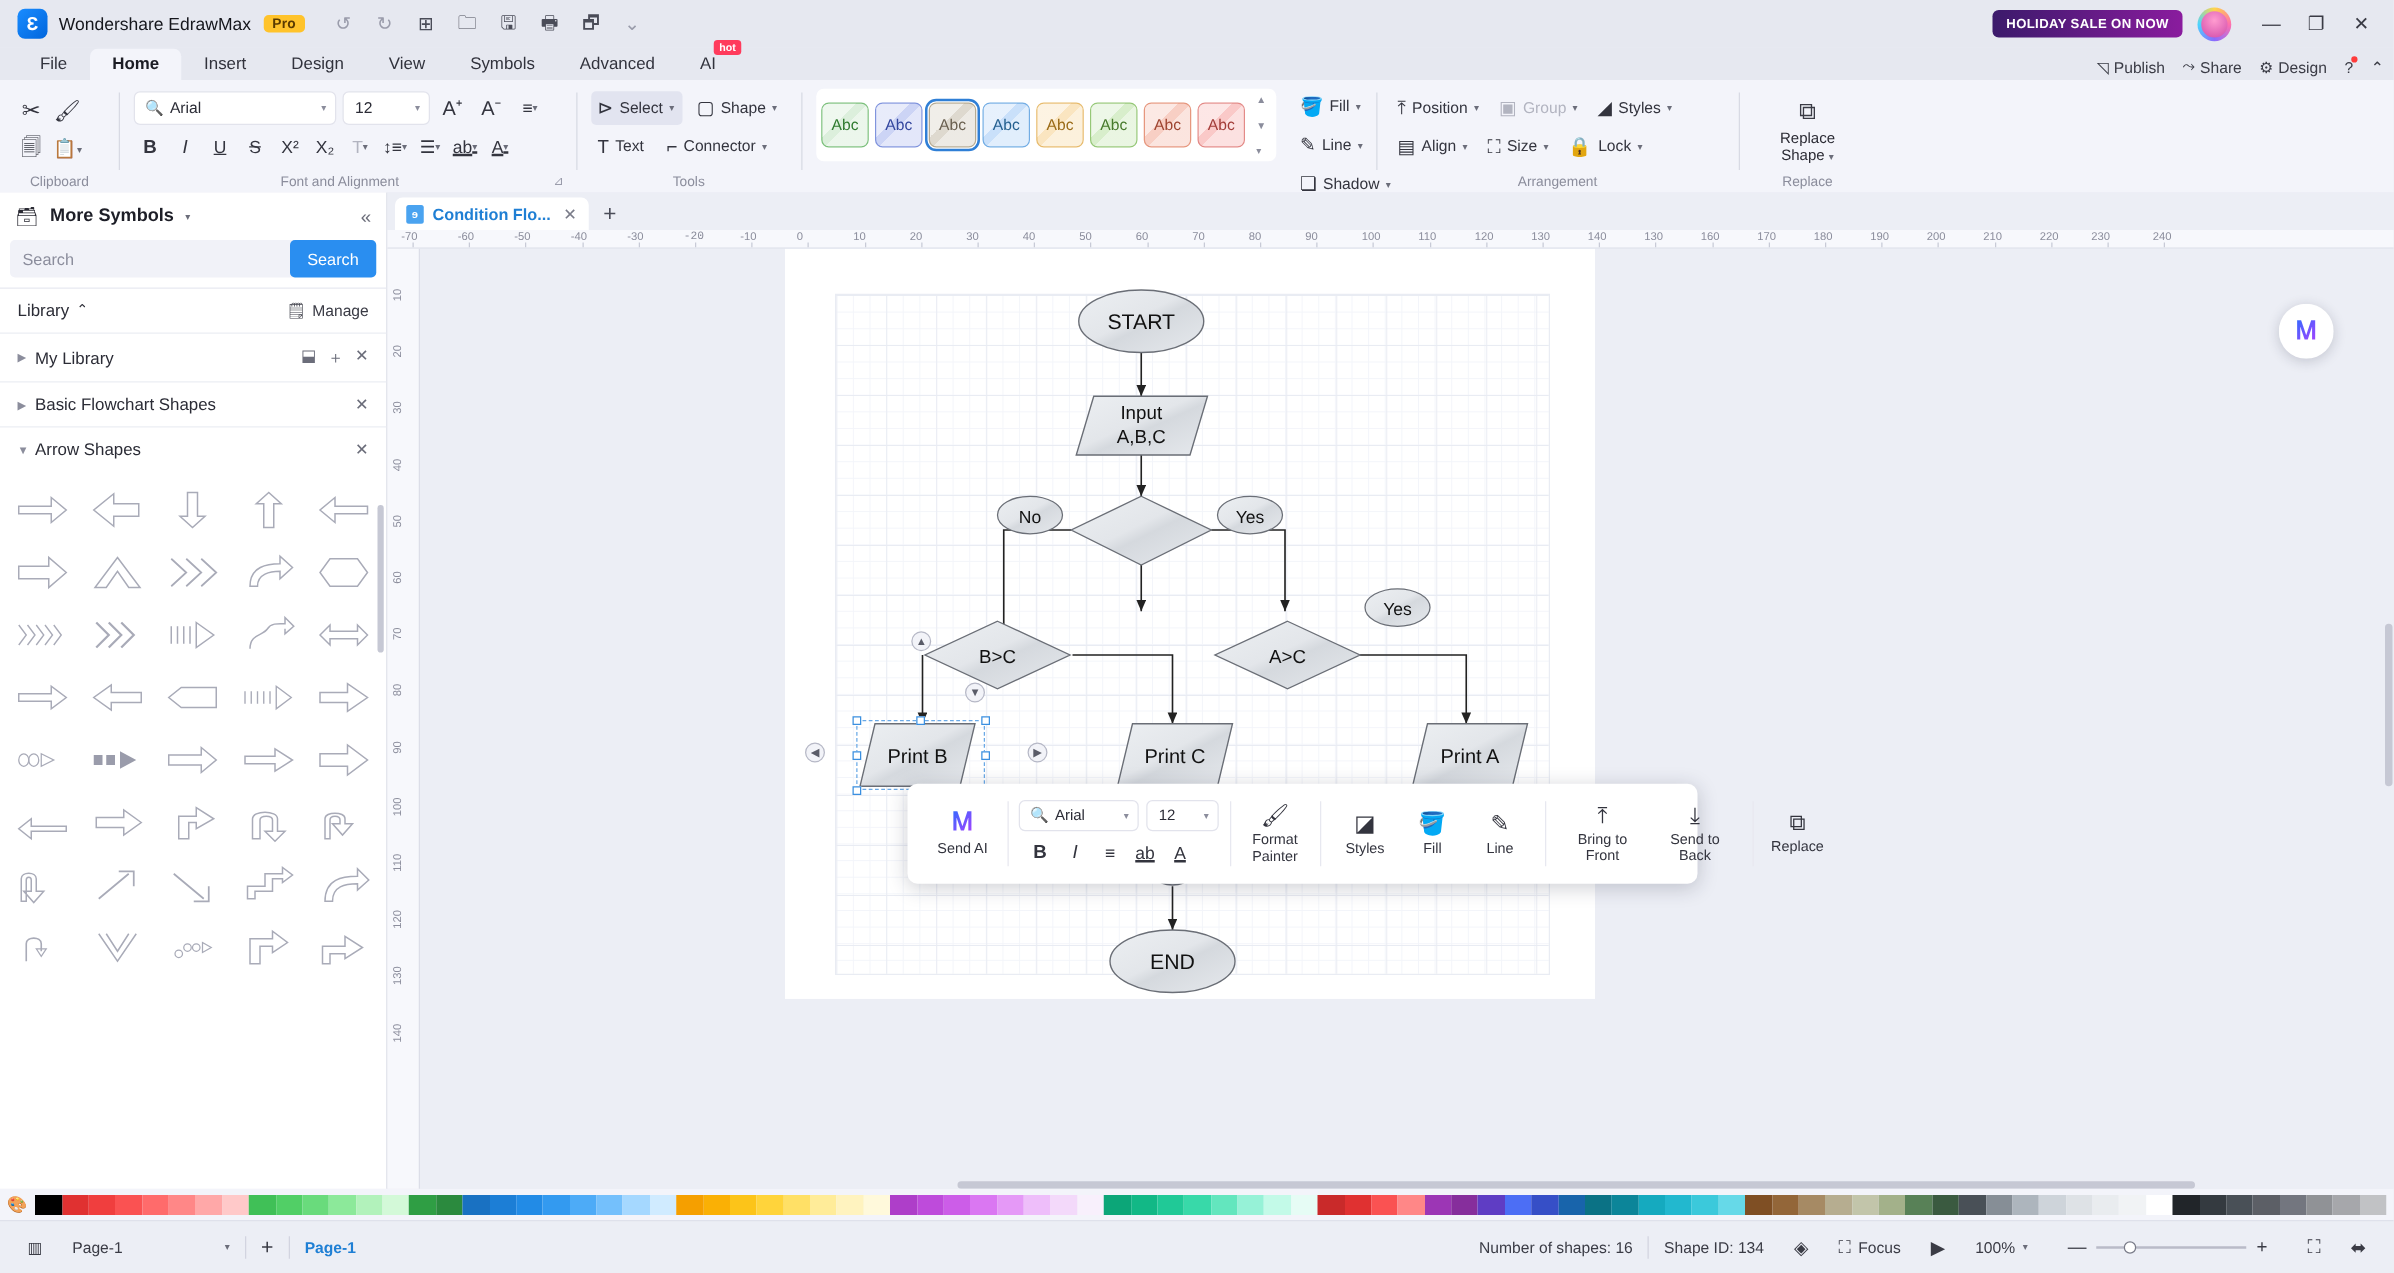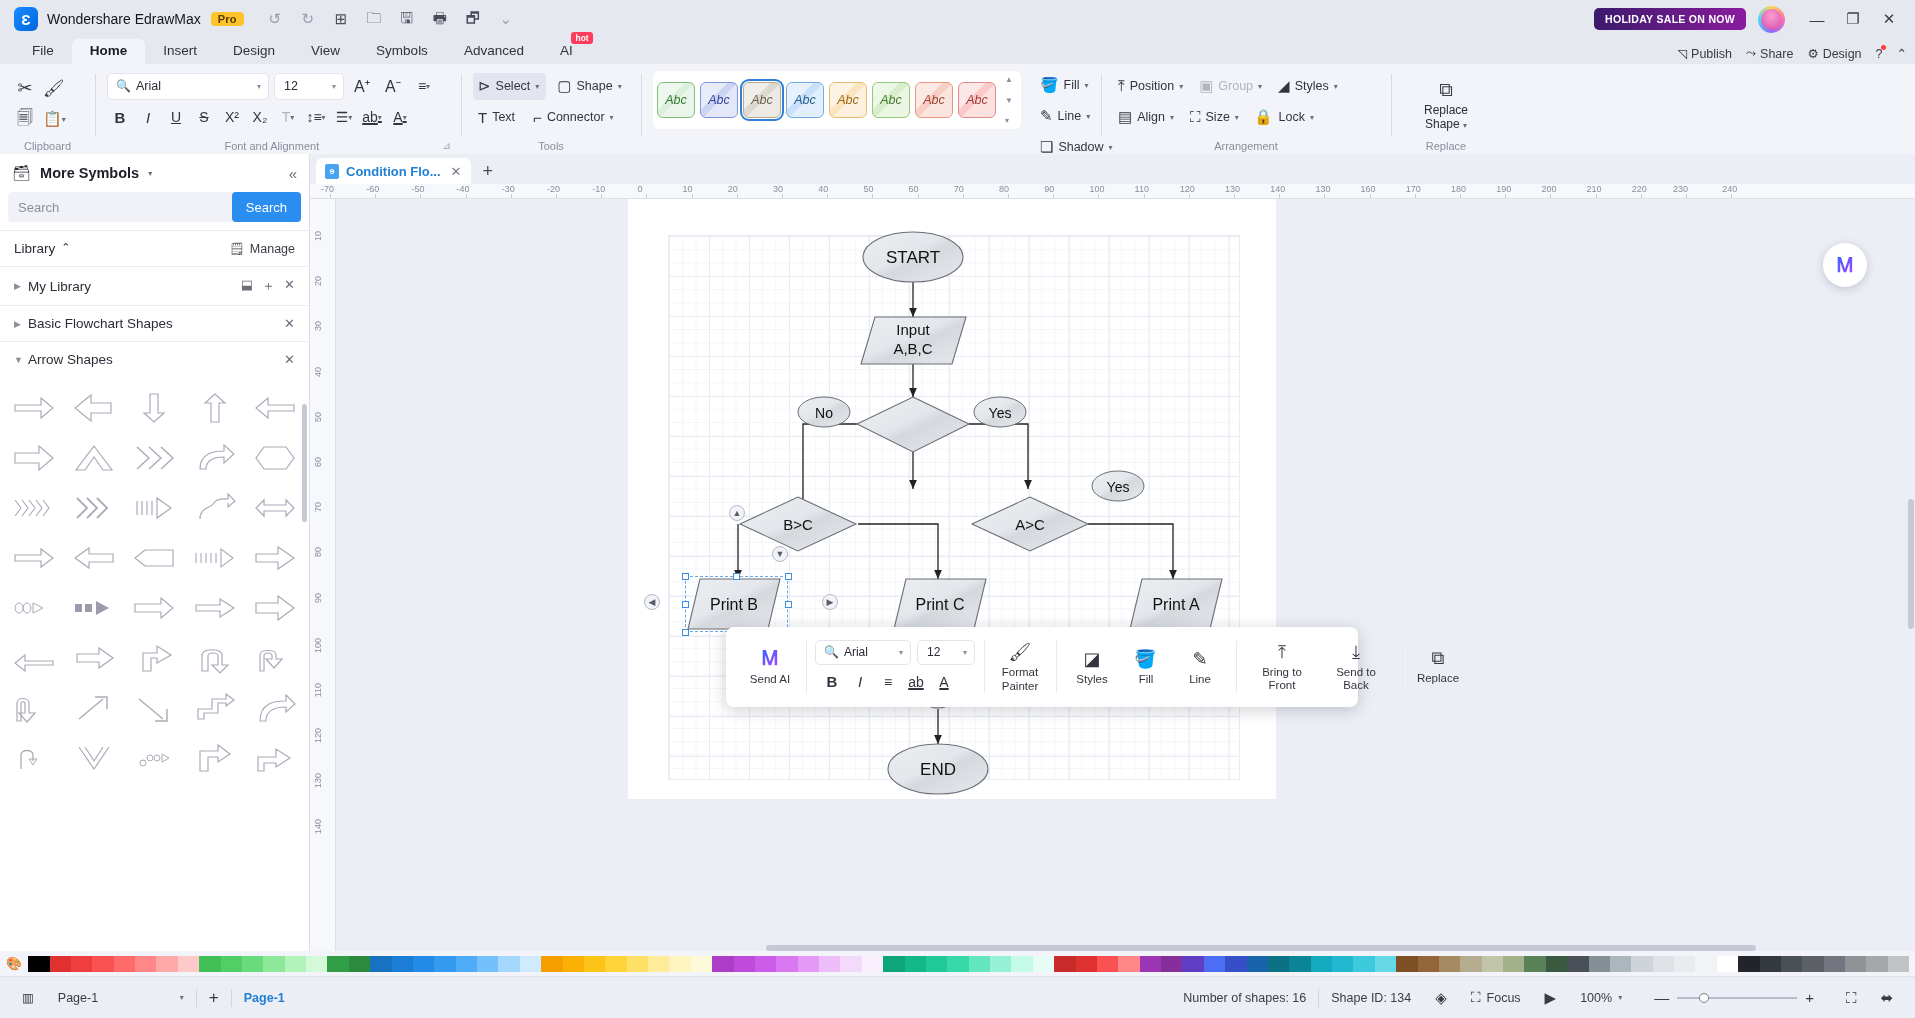--- a/index.html
+++ b/index.html
@@ -121,21 +121,21 @@
   }
   .swatch {
     width:38px; height:36px; border-radius:6px; display:flex; align-items:center;
     justify-content:center; font-size:12.5px; position:relative; cursor:default;
     border:1px solid rgba(0,0,0,.10);
   }
   .swatch::after{
     content:""; position:absolute; inset:0; border-radius:5px;
     background:linear-gradient(135deg,rgba(255,255,255,.55) 0 38%,rgba(255,255,255,0) 38% 52%,rgba(255,255,255,.45) 52% 100%);
   }
-  .swatch span{ position:relative; z-index:2;font-style:italic; }
+  .swatch span{ position:relative; z-index:2; }
   .swatch.selected { outline:2px solid #2f7fd6; outline-offset:1px; }
   .gal-arrows{ display:flex; flex-direction:column; justify-content:space-between; height:50px; padding:0 4px; }
   .gal-arrows div{ font-size:8px; color:#8b8d9c; }
 
   
   .work { flex:1; display:flex; min-height:0; position:relative; background:#eceef5; }
 
   
   .leftpanel { width:310px; background:#fff; display:flex; flex-direction:column;
     border-right:1px solid #dcdee8; }
@@ -812,21 +812,21 @@
             <div class="tickmark" style="left: 11px;">-70</div>
             <div class="tickline" style="left: 20px;"></div>
             <div class="tickmark" style="left: 56.2px;">-60</div>
             <div class="tickline" style="left: 65.2px;"></div>
             <div class="tickmark" style="left: 101.4px;">-50</div>
             <div class="tickline" style="left: 110.4px;"></div>
             <div class="tickmark" style="left: 146.6px;">-40</div>
             <div class="tickline" style="left: 155.6px;"></div>
             <div class="tickmark" style="left: 191.8px;">-30</div>
             <div class="tickline" style="left: 200.8px;"></div>
-            <div class="tickmark" style="left: 237px;">-20</div>
+            <div class="tickmark" style="left: 237px; font-family: Liberation Mono, monospace;">-20</div>
             <div class="tickline" style="left: 246px;"></div>
             <div class="tickmark" style="left: 282.2px;">-10</div>
             <div class="tickline" style="left: 291.2px;"></div>
             <div class="tickmark" style="left: 327.4px;">0</div>
             <div class="tickline" style="left: 336.4px;"></div>
             <div class="tickmark" style="left: 372.6px;">10</div>
             <div class="tickline" style="left: 381.6px;"></div>
             <div class="tickmark" style="left: 417.8px;">20</div>
             <div class="tickline" style="left: 426.8px;"></div>
             <div class="tickmark" style="left: 463px;">30</div>

